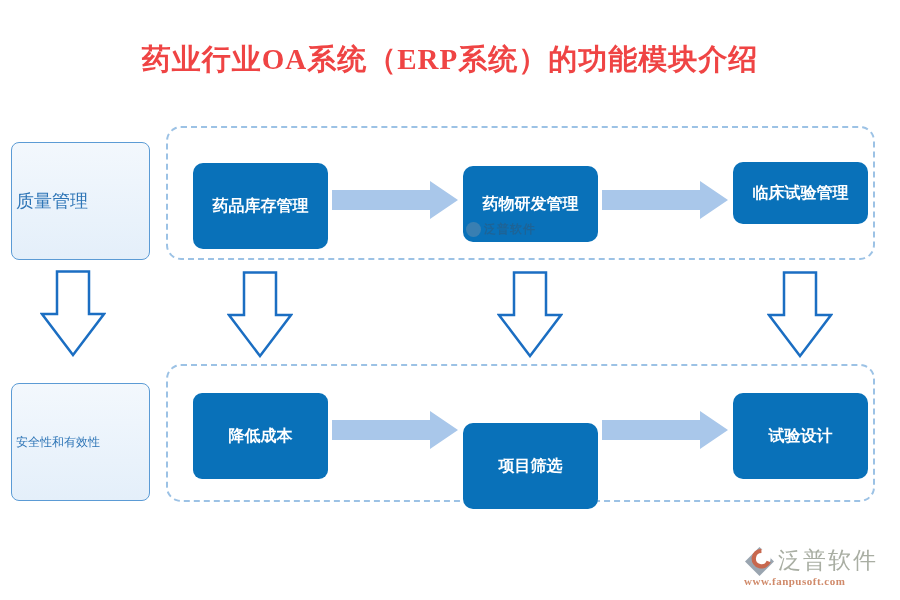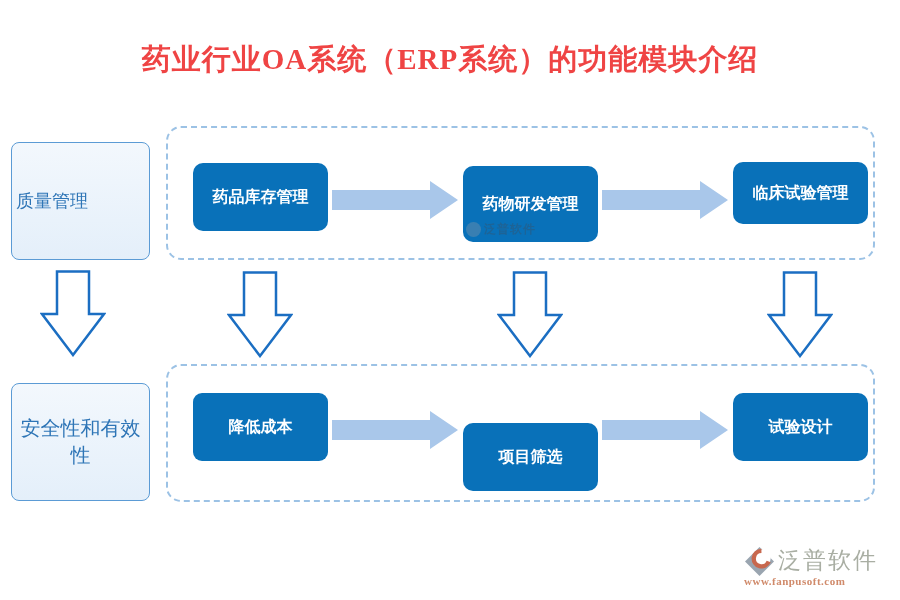--- a/index.html
+++ b/index.html
@@ -14,30 +14,30 @@
   }
   .side-box{
     position:absolute;left:11px;width:139px;height:118px;
     background:linear-gradient(180deg,#F3F8FD 0%,#E4EFFA 100%);
     border:1.5px solid #5B9BD5;border-radius:8px;
     display:flex;align-items:center;justify-content:flex-start;
     color:#2E75B6;font-size:18px;text-align:center;box-sizing:border-box;
     padding:0 4px;
   }
   .side-box.top{top:142px;}
-  .side-box.bottom{top:383px;font-size:20px;}
+  .side-box.bottom{top:383px;font-size:12px;}
   .dashed-group{
     position:absolute;left:166px;width:709px;height:134px;
     border:2px dashed #9CC2E5;border-radius:15px;box-sizing:border-box;
     background:transparent;
   }
   .dashed-group.g-top{top:126px;}
   .dashed-group.g-bottom{top:364px;height:138px;}
   .module-btn{
-    position:absolute;width:135px;height:68px;background:#0971B9;
+    position:absolute;width:135px;height:86px;background:#0971B9;
     border-radius:10px;color:#FFFFFF;font-size:16px;font-weight:bold;
     display:flex;align-items:center;justify-content:center;text-align:center;
     z-index:2;
   }
   .b1{left:193px;top:163px;}
   .b2{left:463px;top:166px;height:76px;}
   .b3{left:733px;top:162px;height:62px;justify-content:center;}
   .b4{left:193px;top:393px;border-radius:9px;}
   .b5{left:463px;top:393px;margin-top:30px;}
   .b6{left:733px;top:393px;}

